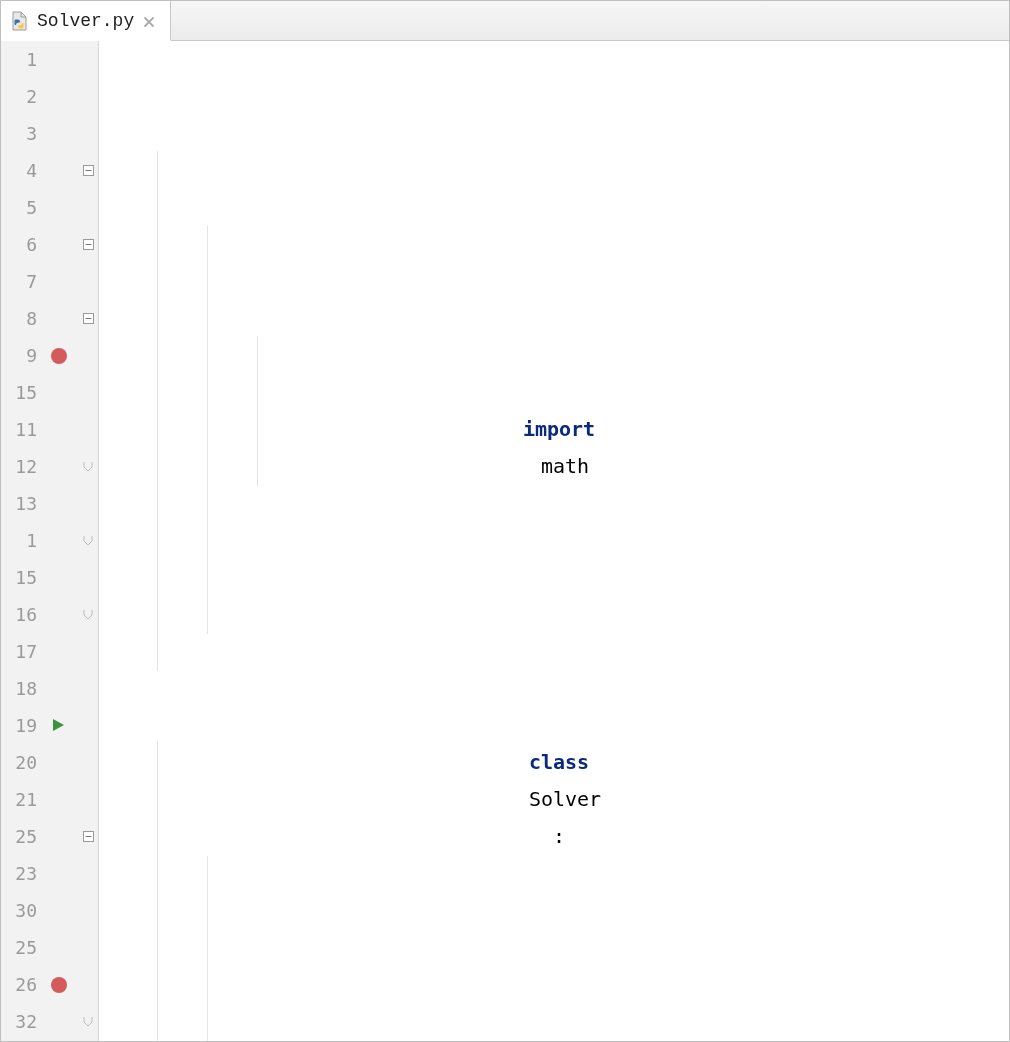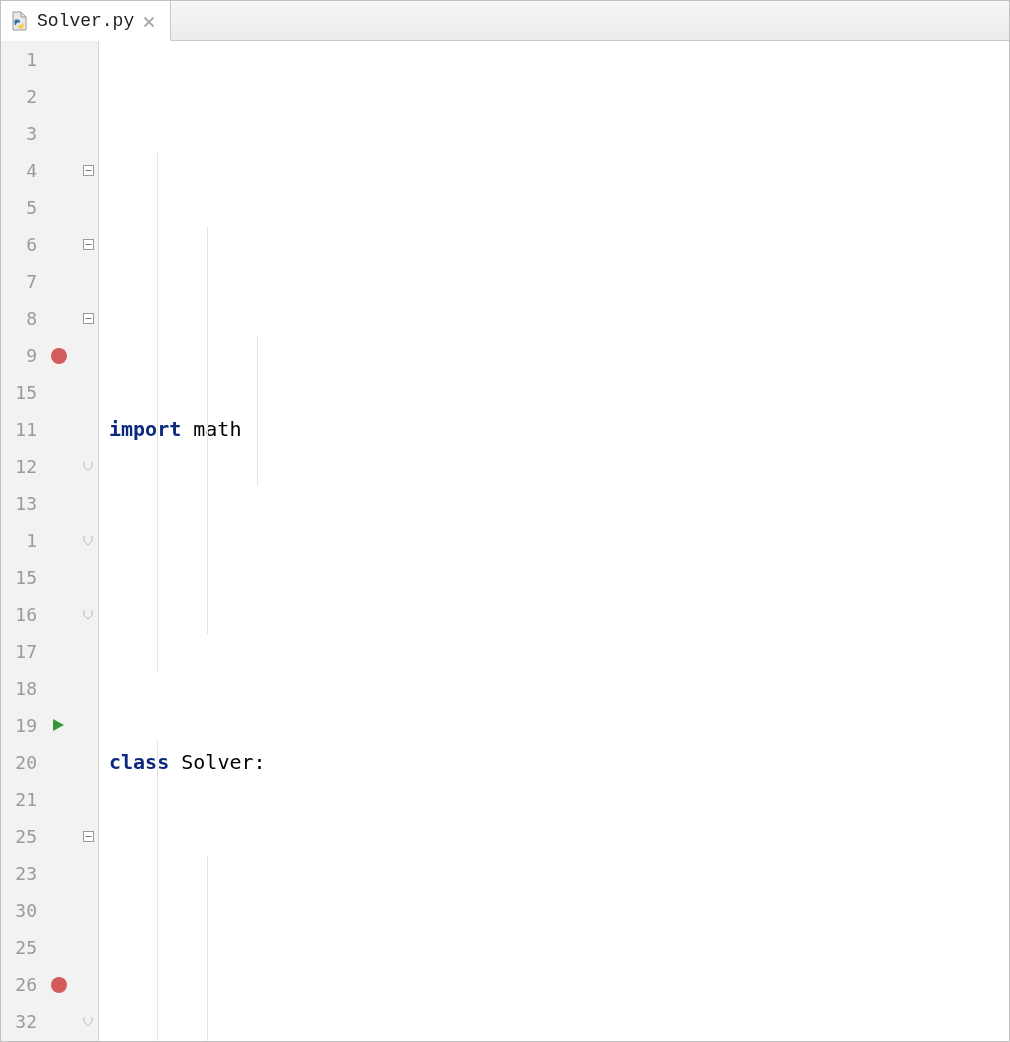--- a/index.html
+++ b/index.html
@@ -87,20 +87,21 @@
     flex: 1;
     position: relative;
     white-space: pre;
     font-size: 20px;
   }
   .code-row {
     height: 37px;
     padding-left: 10px;
     display: flex;
     align-items: center;
+    flex-direction: column;
   }
 
   
   .ig {
     position: absolute;
     top: 0; bottom: 0;
     border-left: 1px solid #e4e4e4;
     pointer-events: none;
   }
 

